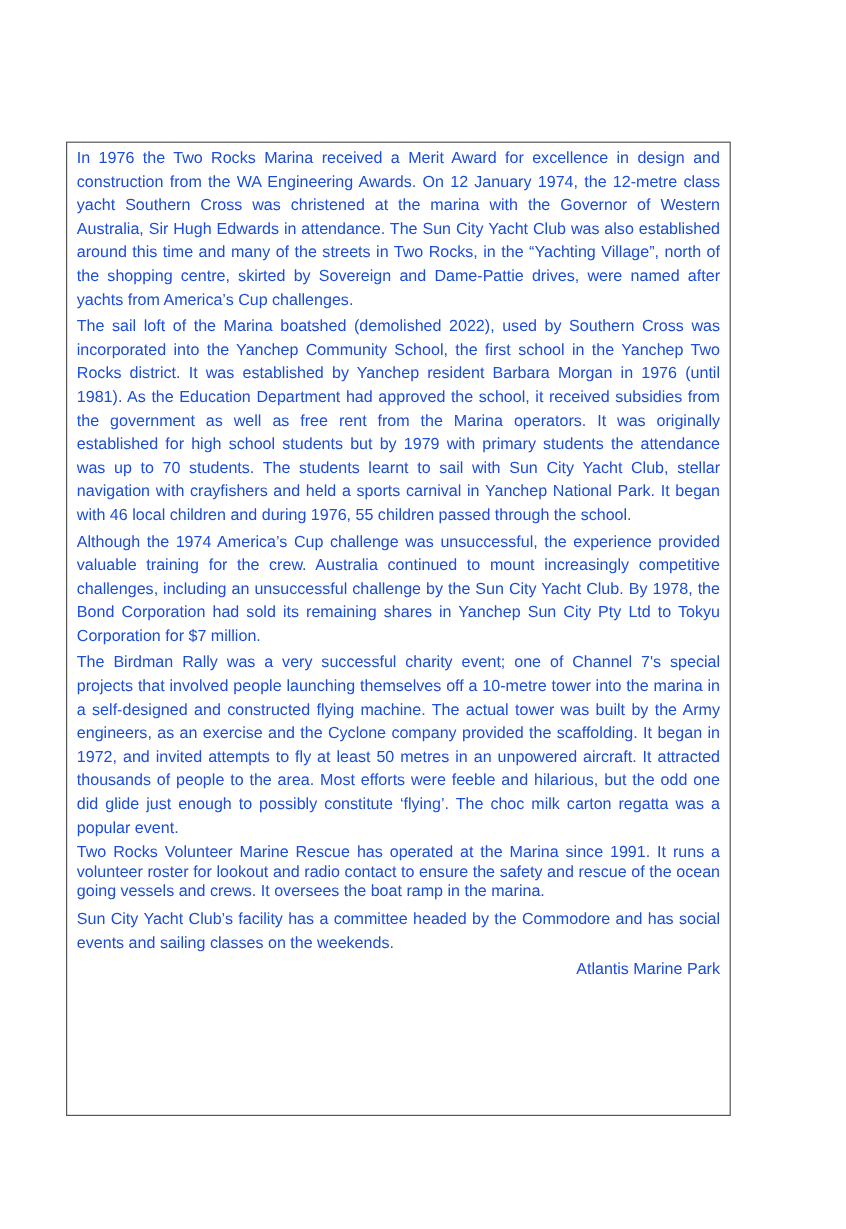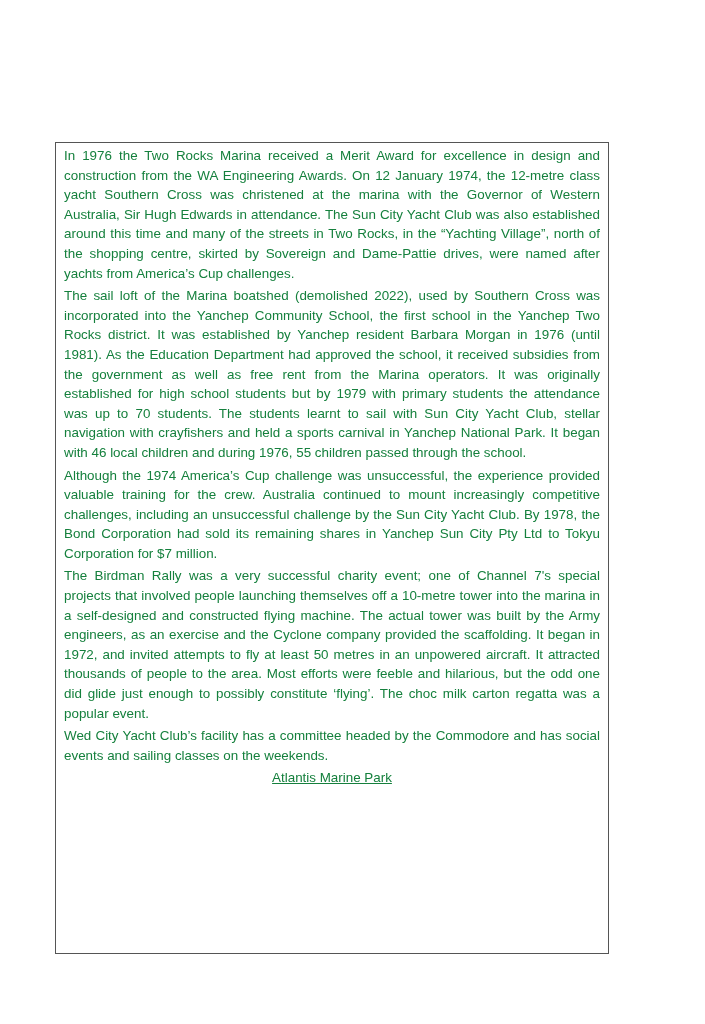--- a/index.html
+++ b/index.html
@@ -9,48 +9,48 @@
     }
     body {
       width: 705px;
       height: 1024px;
       position: relative;
       overflow: hidden;
     }
     .page-box {
       position: absolute;
       left: 55px;
-      top: 142px;
+      top: 118px;
       width: 554px;
       height: 812px;
       border: 1.5px solid #555555;
       box-sizing: border-box;
       padding: 3px 8px 0 8px;
       font-family: "Liberation Sans", sans-serif;
       font-size: 13.4px;
       line-height: 19.6px;
-      color: #15803d;
+      color: #1d4ed8;
     }
     .para {
       margin: 0 0 3px 0;
       text-align: justify;
     }
     .para.tight {
       line-height: 16.6px;
       margin-bottom: 4px;
     }
     .heading {
       margin: 0;
-      text-align: center;
-      text-decoration: underline;
+      text-align: right;
     }
   </style>
 </head>
 <body>
 
 <div class="page-box">
   <p class="para">In 1976 the Two Rocks Marina received a Merit Award for excellence in design and construction from the WA Engineering Awards. On 12 January 1974, the 12-metre class yacht Southern Cross was christened at the marina with the Governor of Western Australia, Sir Hugh Edwards in attendance. The Sun City Yacht Club was also established around this time and many of the streets in Two Rocks, in the “Yachting Village”, north of the shopping centre, skirted by Sovereign and Dame-Pattie drives, were named after yachts from America’s Cup challenges.</p>
   <p class="para">The sail loft of the Marina boatshed (demolished 2022), used by Southern Cross was incorporated into the Yanchep Community School, the first school in the Yanchep Two Rocks district.  It was established by Yanchep resident Barbara Morgan in 1976 (until 1981).  As the Education Department had approved the school, it received subsidies from the government as well as free rent from the Marina operators. It was originally established for high school students but by 1979 with primary students the attendance was up to 70 students. The students learnt to sail with Sun City Yacht Club, stellar navigation with crayfishers and held a sports carnival in Yanchep National Park.  It began with 46 local children and during 1976, 55 children passed through the school.</p>
   <p class="para">Although the 1974 America’s Cup challenge was unsuccessful, the experience provided valuable training for the crew. Australia continued to mount increasingly competitive challenges, including an unsuccessful challenge by the Sun City Yacht Club. By 1978, the Bond Corporation had sold its remaining shares in Yanchep Sun City Pty Ltd to Tokyu Corporation for $7 million.</p>
   <p class="para">The Birdman Rally was a very successful charity event; one of Channel 7's special projects that involved people launching themselves off a 10-metre tower into the marina in a self-designed and constructed flying machine. The actual tower was built by the Army engineers, as an exercise and the Cyclone company provided the scaffolding.  It began in 1972, and invited attempts to fly at least 50 metres in an unpowered aircraft. It attracted thousands of people to the area. Most efforts were feeble and hilarious, but the odd one did glide just enough to possibly constitute ‘flying’. The choc milk carton regatta was a popular event.</p>
-  <p class="para">Wed City Yacht Club’s facility has a committee headed by the Commodore and has social events and sailing classes on the weekends.</p>
+  <p class="para tight">Two Rocks Volunteer Marine Rescue has operated at the Marina since 1991. It runs a volunteer roster for lookout and radio contact to ensure the safety and rescue of the ocean going vessels and crews. It oversees the boat ramp in the marina.</p>
+  <p class="para">Sun City Yacht Club’s facility has a committee headed by the Commodore and has social events and sailing classes on the weekends.</p>
   <p class="heading">Atlantis Marine Park</p>
 </div>
 
 </body></html>

